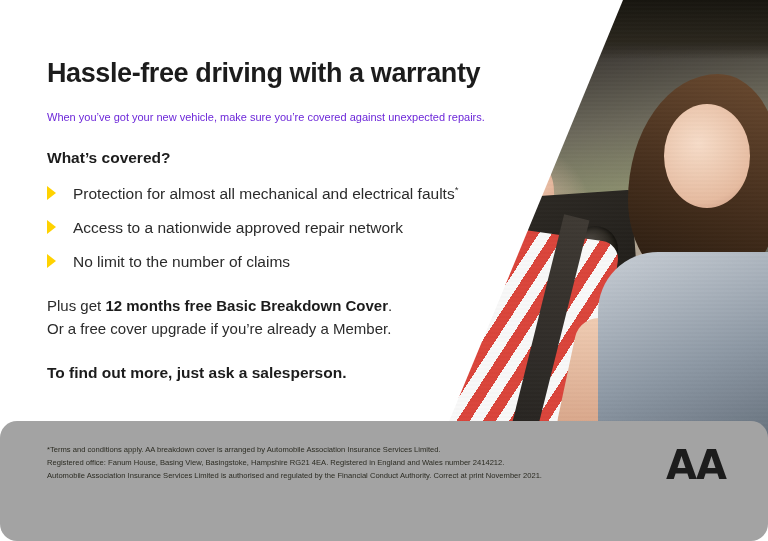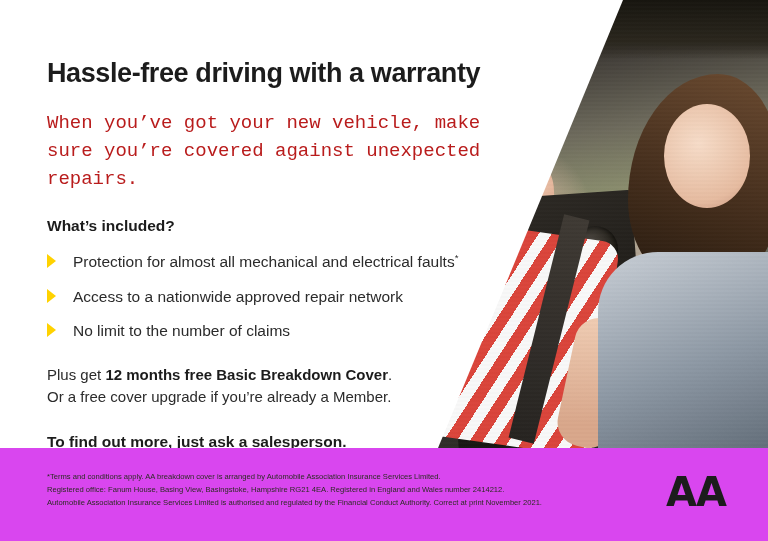--- a/index.html
+++ b/index.html
@@ -177,26 +177,25 @@
   }
   .headline {
     font-size: 27px;
     font-weight: bold;
     color: #1c1c1c;
     letter-spacing: -0.4px;
     margin: 0 0 20px 0;
     line-height: 1.15;
   }
   .intro {
-    font-size: 19px;
-    color: #b91c1c;
+    font-size: 11px;
+    color: #6d28d9;
     line-height: 1.48;
     margin: 0 0 24px 0;
     max-width: 485px;
-    font-family: Liberation Mono, monospace;
   }
   .subhead {
     font-size: 15.5px;
     font-weight: bold;
     color: #1c1c1c;
     margin: 0 0 16px 0;
   }
   ul.bullets {
     list-style: none;
     margin: 0 0 22px 0;
@@ -233,22 +232,23 @@
     color: #1c1c1c;
     margin: 0;
   }
 
   
   .footer {
     position: absolute;
     left: 0;
     bottom: 0;
     width: 768px;
-    height: 93px;
-    background: #d946ef;
+    height: 120px;
+    background: #a3a3a3;
+    border-radius: 17px;
   }
   .legal {
     position: absolute;
     left: 47px;
     top: 22px;
     width: 560px;
     font-size: 7.6px;
     line-height: 1.72;
     color: #2b2b22;
   }
@@ -291,21 +291,21 @@
     </div>
   </div>
 
   <div class="white-cut"></div>
 
   <div class="content">
     <h1 class="headline">Hassle-free driving with a warranty</h1>
 
     <p class="intro">When you’ve got your new vehicle, make sure you’re covered against unexpected repairs.</p>
 
-    <p class="subhead">What’s included?</p>
+    <p class="subhead">What’s covered?</p>
 
     <ul class="bullets">
       <li>
         <span class="chev"></span>
         <span>Protection for almost all mechanical and electrical faults</span><span class="sup">*</span>
       </li>
       <li>
         <span class="chev"></span>
         <span>Access to a nationwide approved repair network</span>
       </li>

